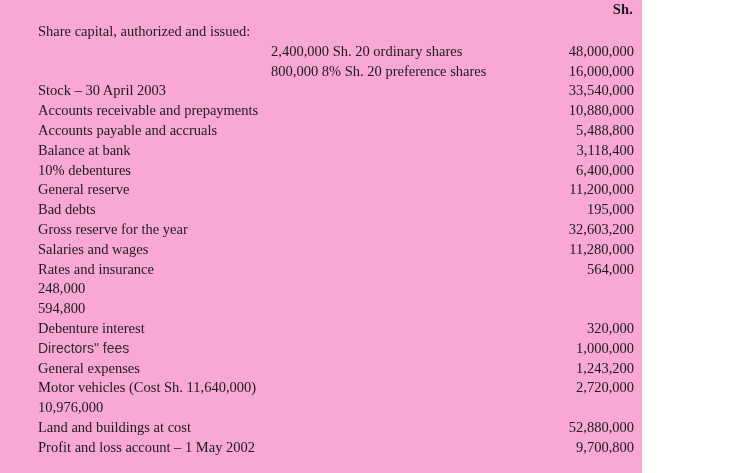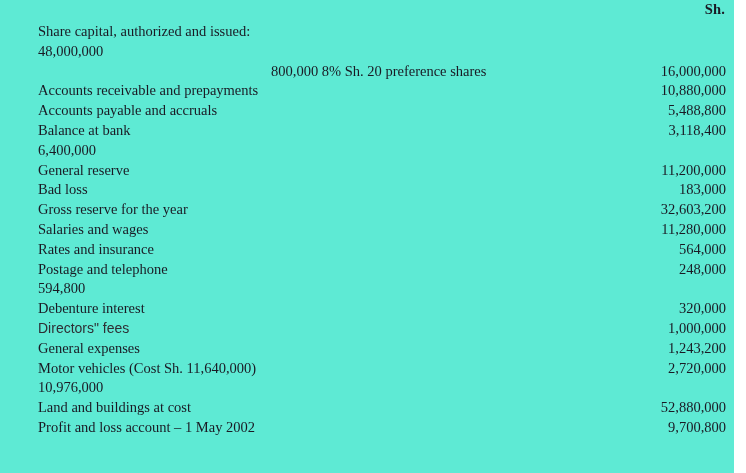--- a/index.html
+++ b/index.html
@@ -2,23 +2,23 @@
 <html><head>
 <meta charset="utf-8">
 <style>
   html, body {
     margin: 0;
     padding: 0;
     background: #ffffff;
   }
   .page {
     position: relative;
-    width: 734px;
+    width: 642px;
     height: 473px;
-    background: #5eead4;
+    background: #f9a8d4;
     font-family: "Liberation Serif", serif;
     color: #1a1a24;
     overflow: hidden;
   }
   .sh-header {
     position: absolute;
     top: 1px;
     right: 9px;
     font-size: 14.5px;
     font-weight: 700;
@@ -59,63 +59,68 @@
 <body>
 
 <div class="page">
   <div class="sh-header">Sh.</div>
   <div class="rows">
       <div class="row">
         <span class="label">Share capital, authorized and issued:</span>
         <span class="amount"></span>
       </div>
       <div class="row indent">
+        <span class="label">2,400,000 Sh. 20 ordinary shares</span>
         <span class="amount">48,000,000</span>
       </div>
       <div class="row indent">
         <span class="label">800,000 8% Sh. 20 preference shares</span>
         <span class="amount">16,000,000</span>
+      </div>
+      <div class="row">
+        <span class="label">Stock – 30 April 2003</span>
+        <span class="amount">33,540,000</span>
       </div>
       <div class="row">
         <span class="label">Accounts receivable and prepayments</span>
         <span class="amount">10,880,000</span>
       </div>
       <div class="row">
         <span class="label">Accounts payable and accruals</span>
         <span class="amount">5,488,800</span>
       </div>
       <div class="row">
         <span class="label">Balance at bank</span>
         <span class="amount">3,118,400</span>
       </div>
       <div class="row">
+        <span class="label">10% debentures</span>
         <span class="amount">6,400,000</span>
       </div>
       <div class="row">
         <span class="label">General reserve</span>
         <span class="amount">11,200,000</span>
       </div>
       <div class="row">
-        <span class="label">Bad loss</span>
-        <span class="amount">183,000</span>
+        <span class="label">Bad debts</span>
+        <span class="amount">195,000</span>
       </div>
       <div class="row">
         <span class="label">Gross reserve for the year</span>
         <span class="amount">32,603,200</span>
       </div>
       <div class="row">
         <span class="label">Salaries and wages</span>
         <span class="amount">11,280,000</span>
       </div>
       <div class="row">
         <span class="label">Rates and insurance</span>
         <span class="amount">564,000</span>
       </div>
       <div class="row">
-        <span class="label">Postage and telephone</span>
         <span class="amount">248,000</span>
       </div>
       <div class="row">
         <span class="amount">594,800</span>
       </div>
       <div class="row">
         <span class="label">Debenture interest</span>
         <span class="amount">320,000</span>
       </div>
       <div class="row sans">

